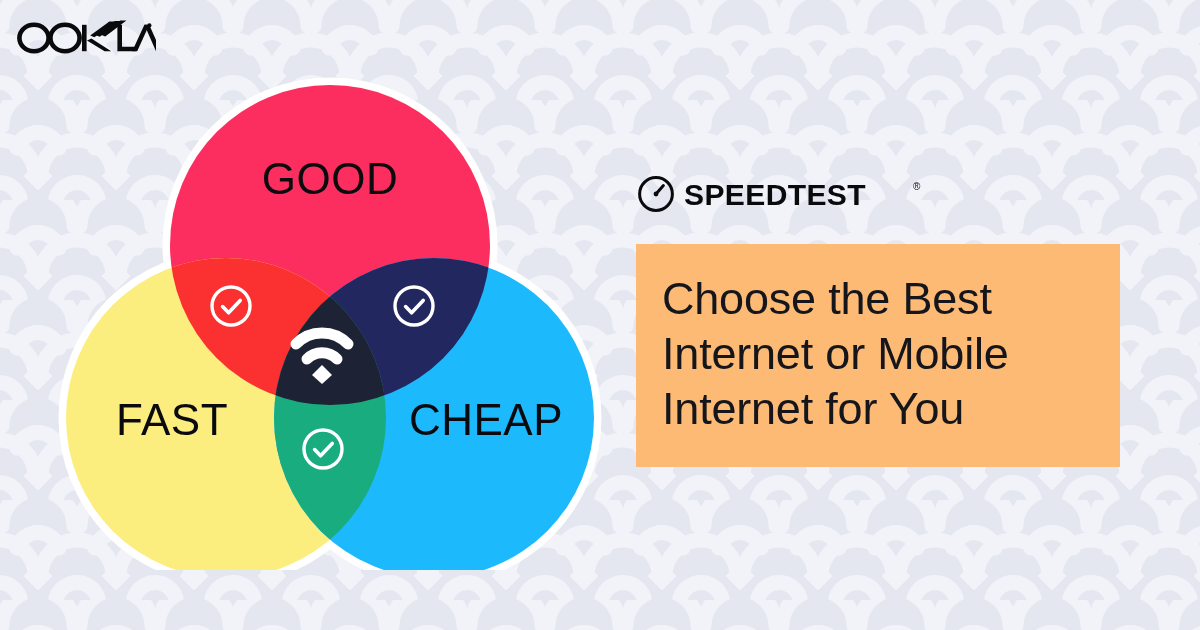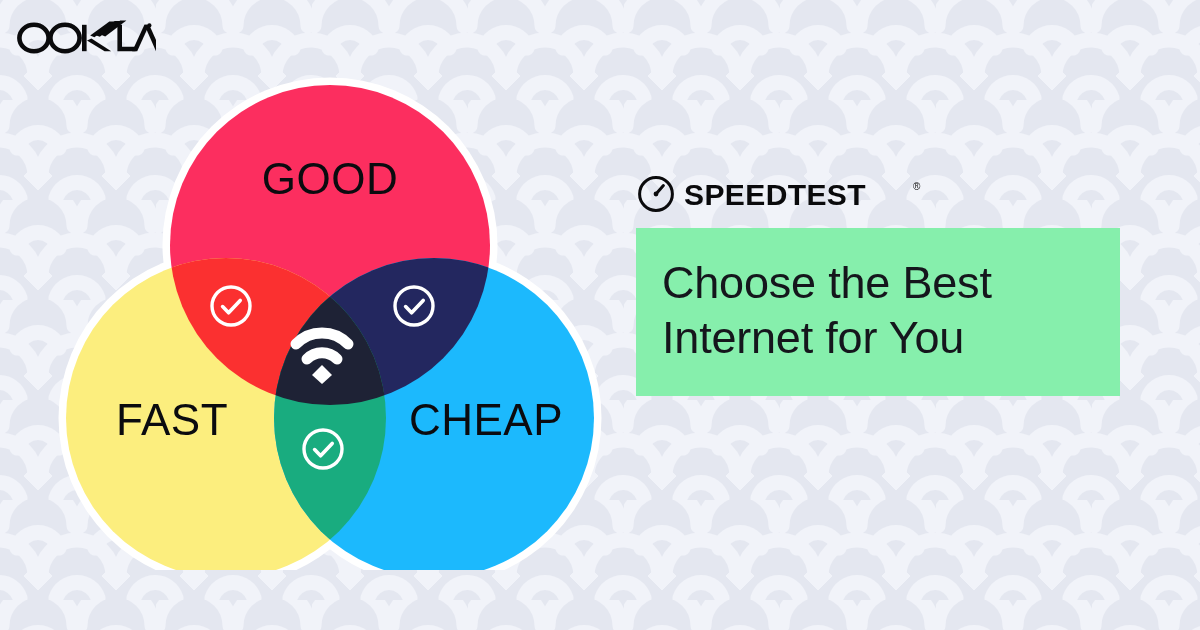--- a/index.html
+++ b/index.html
@@ -22,24 +22,24 @@
   
   #venn{position:absolute;left:54px;top:70px;width:552px;height:500px;z-index:3;}
   #venn svg{display:block;width:552px;height:500px;}
   .venn-label{
     font-family:"Liberation Sans","DejaVu Sans",sans-serif;
     font-size:44px;letter-spacing:0.5px;fill:#0b0b0f;font-weight:400;
   }
 
   
   #right-col{position:absolute;left:636px;top:172px;width:486px;z-index:4;}
-  #speedtest-logo{display:flex;align-items:center;height:44px;margin-bottom:12px;}
+  #speedtest-logo{display:flex;align-items:center;height:44px;margin-bottom:28px;}
   #speedtest-logo svg{display:block;}
   #headline-box{
-    background:#86efac;width:484px;box-sizing:border-box;
+    background:#fdba74;width:484px;box-sizing:border-box;
     padding:28px 26px 30px 26px;
   }
   #headline{
     margin:0;font-weight:300;font-size:45px;line-height:1.22;
     color:#15161c;letter-spacing:-0.2px;
     font-family:"Liberation Sans","DejaVu Sans",sans-serif;
   }
   #headline .ln{display:block;white-space:nowrap;}
 </style>
 </head>
@@ -166,19 +166,20 @@
           <circle cx="20" cy="22" r="2.4" fill="#0a0a0c"></circle>
         </g>
         <text x="48" y="33" font-family="Liberation Sans, DejaVu Sans, sans-serif" font-size="30" font-weight="bold" letter-spacing="0.4" fill="#0a0a0c">SPEEDTEST</text>
         <text x="277" y="18" font-family="Liberation Sans, DejaVu Sans, sans-serif" font-size="10" fill="#0a0a0c">®</text>
       </svg>
     </div>
 
     <div id="headline-box">
       <h1 id="headline">
         <span class="ln">Choose the Best</span>
+        <span class="ln">Internet or Mobile</span>
         <span class="ln">Internet for You</span>
       </h1>
     </div>
 
   </div>
 
 </div>
 
 </body></html>

